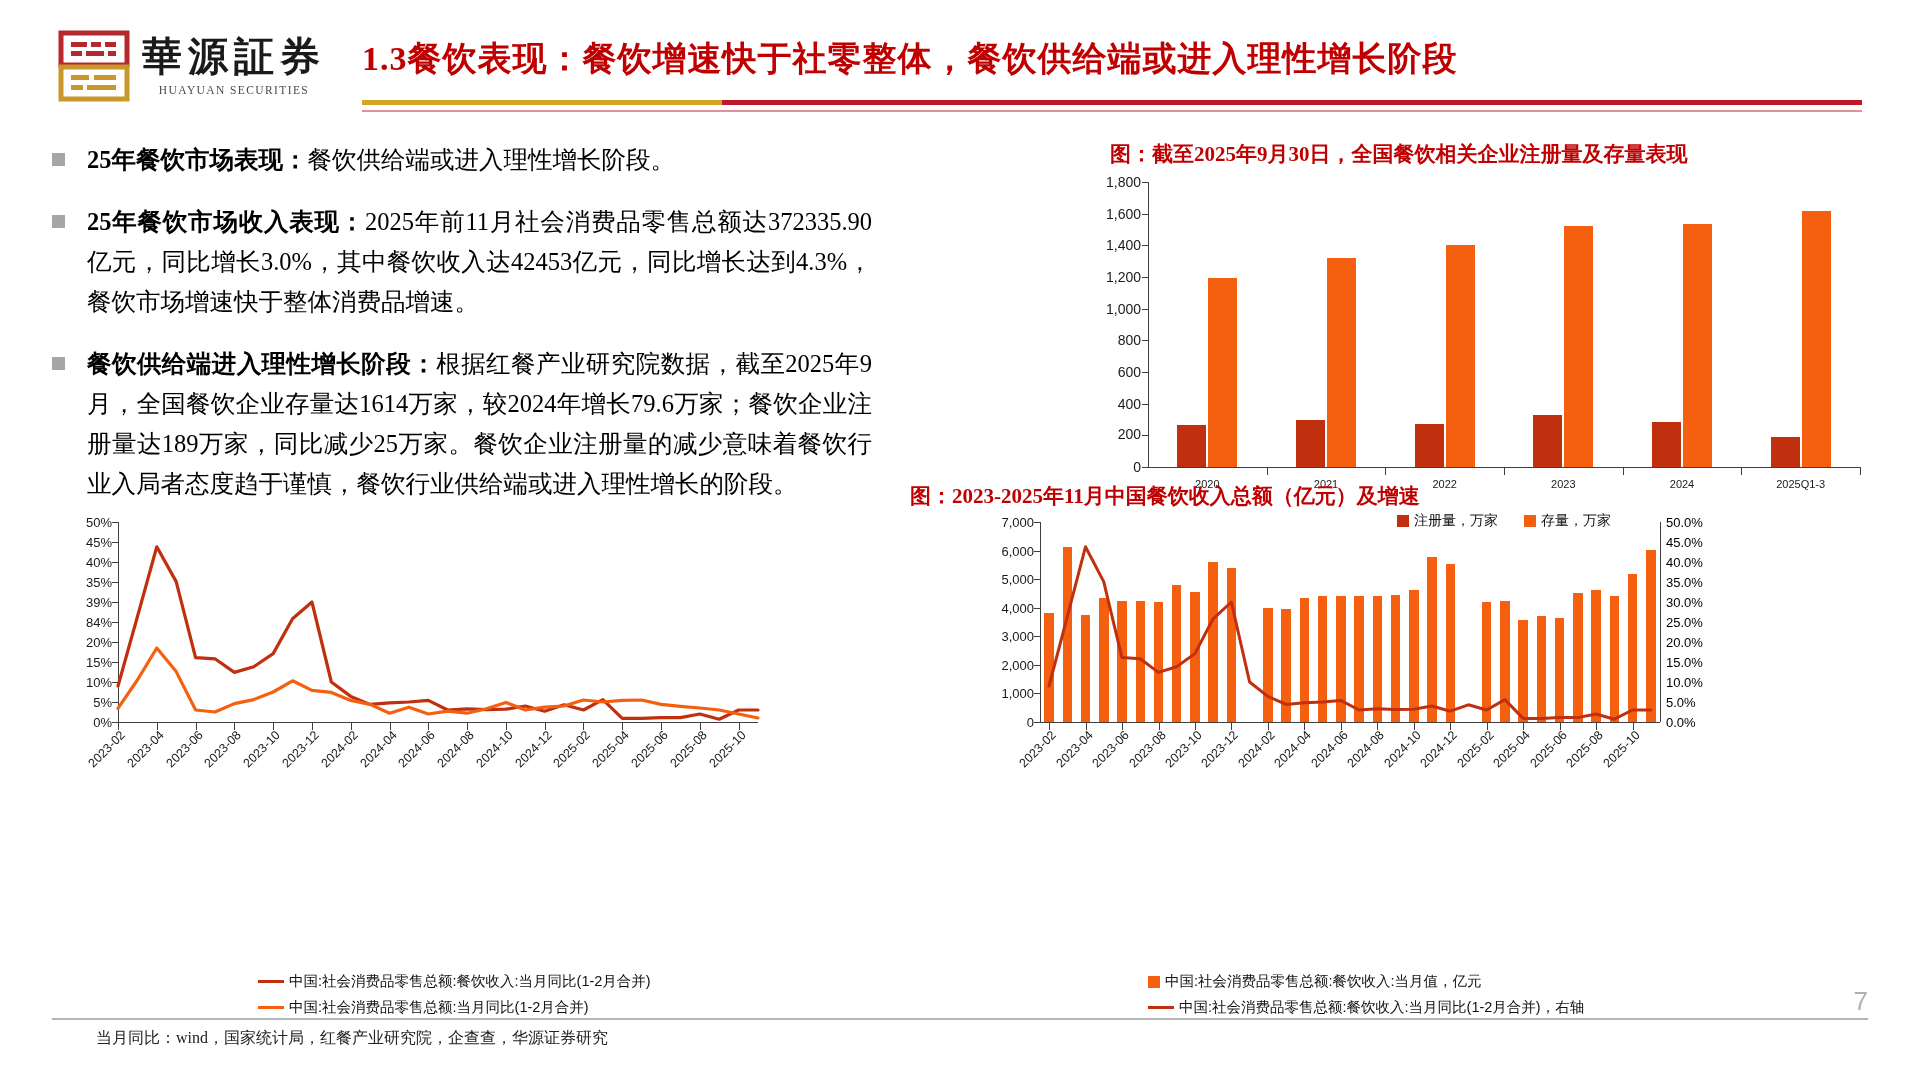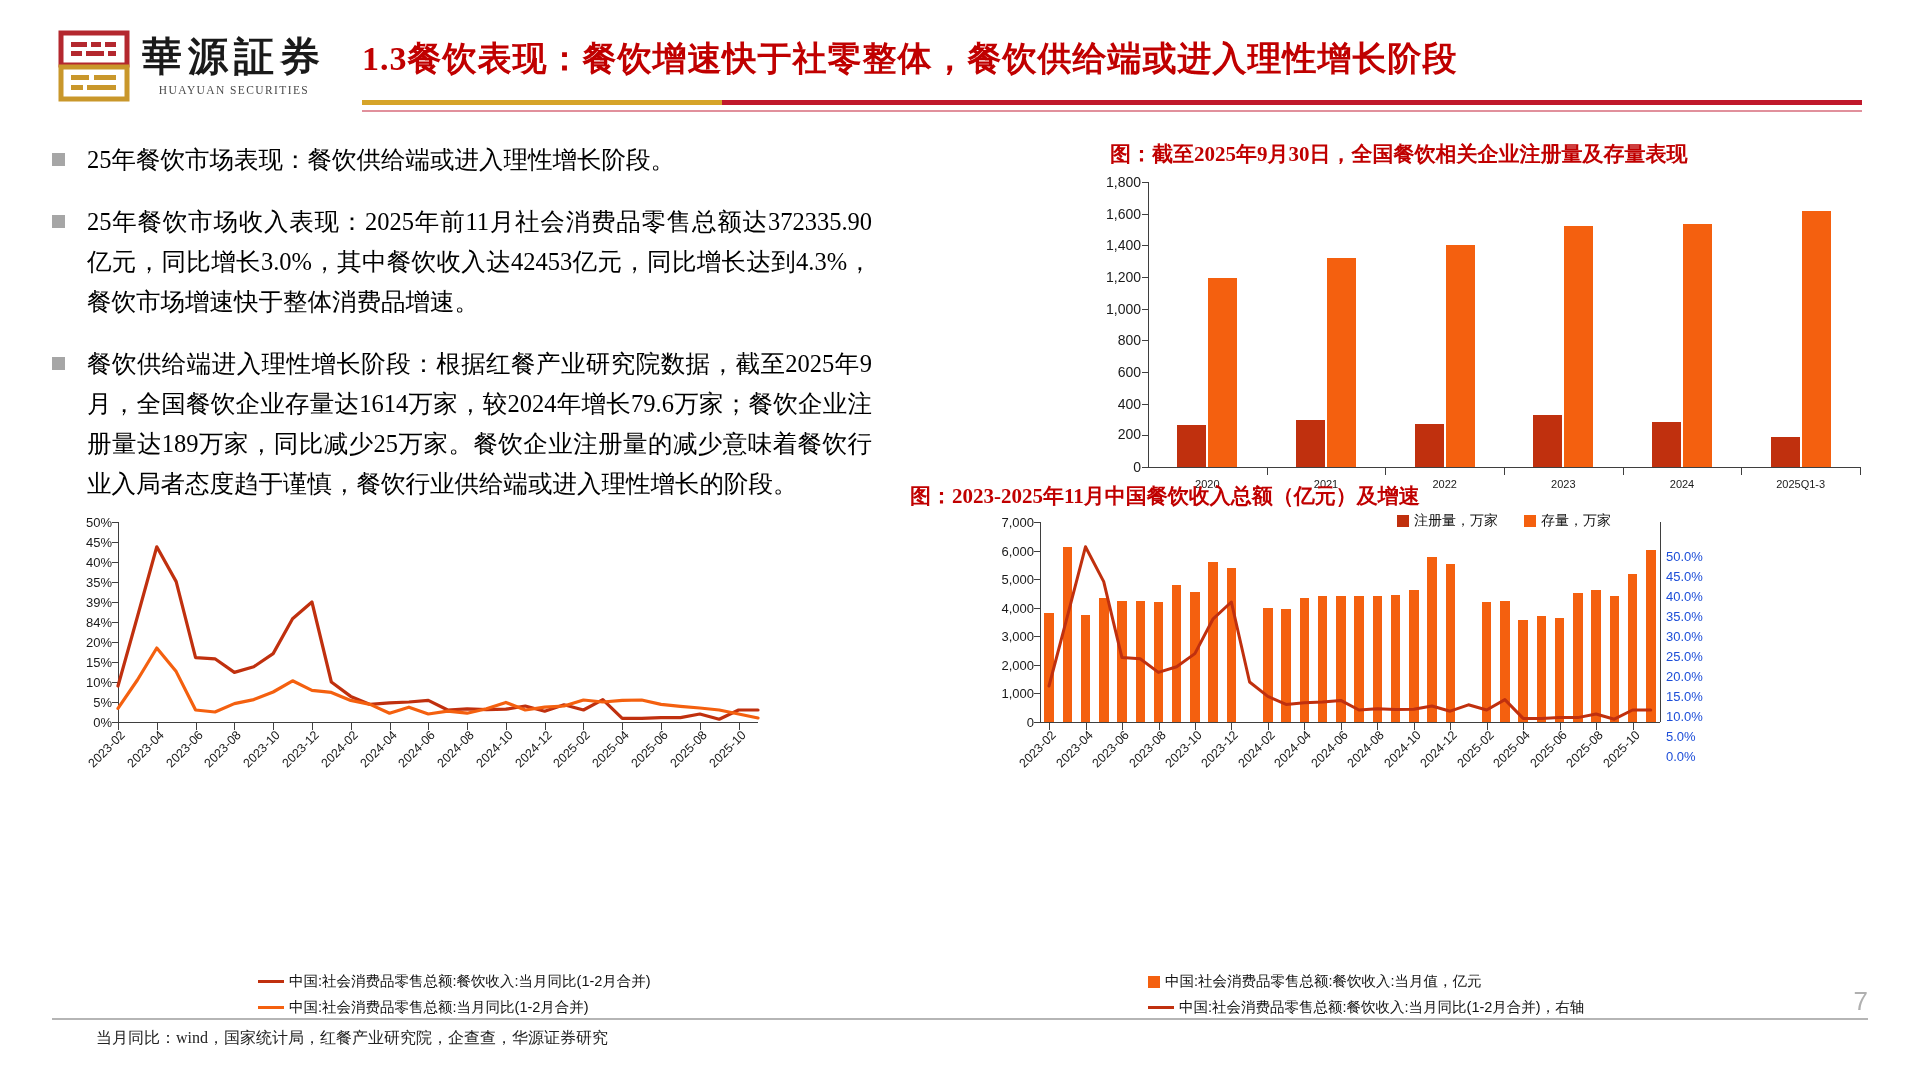--- a/index.html
+++ b/index.html
@@ -28,21 +28,21 @@
   }
   .rule-gold{position:absolute;left:362px;top:100px;width:360px;height:5px;background:#d6a429;}
   .rule-red{position:absolute;left:722px;top:100px;width:1140px;height:5px;background:#c0182b;}
   .rule-thin{position:absolute;left:362px;top:110px;width:1500px;height:2px;background:#c9344a;opacity:.55;}
 
   
   .bullets{position:absolute;left:52px;top:140px;width:820px;}
   .bullet{display:flex;margin-bottom:22px;}
   .bullet-sq{width:13px;height:13px;background:#a6a6a6;flex:0 0 13px;margin-top:13px;margin-right:22px;}
   .bullet-body{font-size:24.5px;line-height:40px;color:#000;text-align:justify;}
-  .b{font-weight:normal;}
+  .b{font-weight:bold;}
 
   
   .chart-title{
     font-family:"Liberation Serif",serif;
     font-size:21px;font-weight:bold;color:#c00000;white-space:nowrap;
   }
   .tr-title{position:absolute;left:1110px;top:140px;}
   .tr-plot{position:absolute;left:1148px;top:182px;width:712px;height:285px;}
   .axis-line{position:absolute;background:#3f3f3f;}
   .ytick{position:absolute;right:100%;margin-right:7px;transform:translateY(-50%);
@@ -59,21 +59,21 @@
   .swatch-line{width:26px;height:3px;}
 
   
   .bl-title{position:absolute;left:118px;top:482px;}
   .br-title{position:absolute;left:910px;top:482px;}
 
   .plot{position:absolute;}
   .ylab{position:absolute;right:100%;margin-right:6px;transform:translateY(-50%);
         font-family:"Liberation Sans",sans-serif;font-size:13px;color:#1a1a1a;white-space:nowrap;}
   .ylab-r{position:absolute;left:100%;margin-left:6px;transform:translateY(-50%);
-        font-family:"Liberation Sans",sans-serif;font-size:13px;color:#1d4ed8;white-space:nowrap;margin-top:34px;}
+        font-family:"Liberation Sans",sans-serif;font-size:13px;color:#000000;white-space:nowrap;}
   .xlab-rot{position:absolute;top:100%;margin-top:6px;
         font-family:"Liberation Sans",sans-serif;font-size:12.5px;color:#1a1a1a;white-space:nowrap;
         transform-origin:right top;transform:rotate(-45deg);}
   .legend-v{position:absolute;display:flex;flex-direction:column;gap:7px;}
   .legend-v .lg{font-family:"Liberation Sans",sans-serif;font-size:14.5px;}
 
   
   .footer-rule{position:absolute;left:52px;top:1018px;width:1816px;height:1.5px;background:#b5b5b5;}
   .source{position:absolute;left:96px;top:1028px;font-size:16px;color:#222;font-family:"Liberation Serif",serif;}
   .pageno{position:absolute;right:52px;top:986px;font-size:26px;color:#b0b0b0;font-family:"Liberation Sans",sans-serif;}

